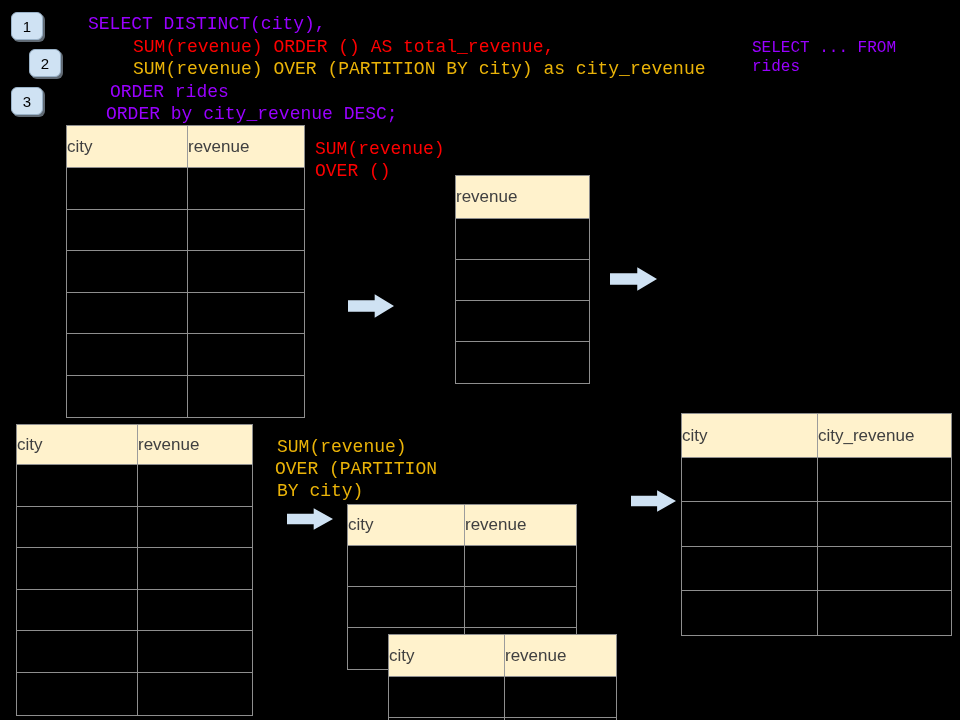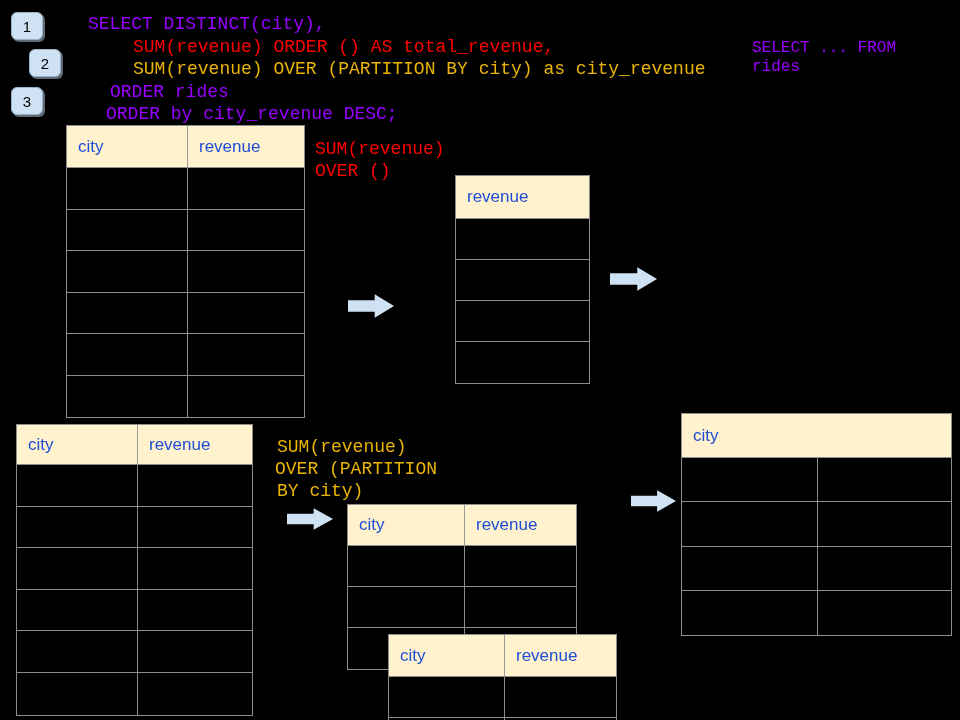--- a/index.html
+++ b/index.html
@@ -26,22 +26,22 @@
     display:flex;align-items:center;justify-content:center;
     font-size:15px;color:#000;
   }
   .b1{left:11px;top:12px;}
   .b2{left:29px;top:49px;}
   .b3{left:11px;top:87px;}
   
   .tbl{position:absolute;border:1px solid #8e8e8e;box-sizing:border-box;background:transparent;}
   .thead{display:grid;background:#fff2cc;border-bottom:1px solid #8e8e8e;box-sizing:border-box;}
   .th{
-    padding-left:11px;display:flex;align-items:center;
-    font-size:17px;color:#1d4ed8;
+    padding-left:0;display:flex;align-items:center;
+    font-size:17px;color:#404040;
     border-left:1px solid #9c9c9c;box-sizing:border-box;overflow:hidden;
   }
   .th:first-child{border-left:none;}
   .trow{display:grid;border-bottom:1px solid #8e8e8e;box-sizing:border-box;}
   .trow:last-child{border-bottom:none;}
   .tcell{border-left:1px solid #8e8e8e;box-sizing:border-box;}
   .tcell:first-child{border-left:none;}
 
   .t1{left:66px;top:125px;width:239px;}
   .t1 .thead,.t1 .trow{grid-template-columns:120px 1fr;}
@@ -220,20 +220,21 @@
       <div class="trow">
         <div class="tcell"></div>
         <div class="tcell"></div>
       </div>
     </div>
 </div>
 
 <div class="tbl t6">
   <div class="thead">
     <div class="th">city</div>
+    <div class="th">city_revenue</div>
   </div>
   <div>
       <div class="trow">
         <div class="tcell"></div>
         <div class="tcell"></div>
       </div>
       <div class="trow">
         <div class="tcell"></div>
         <div class="tcell"></div>
       </div>

